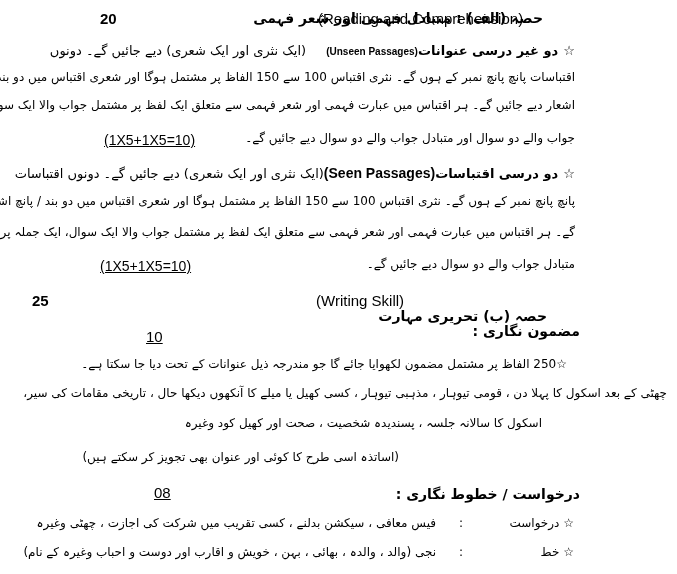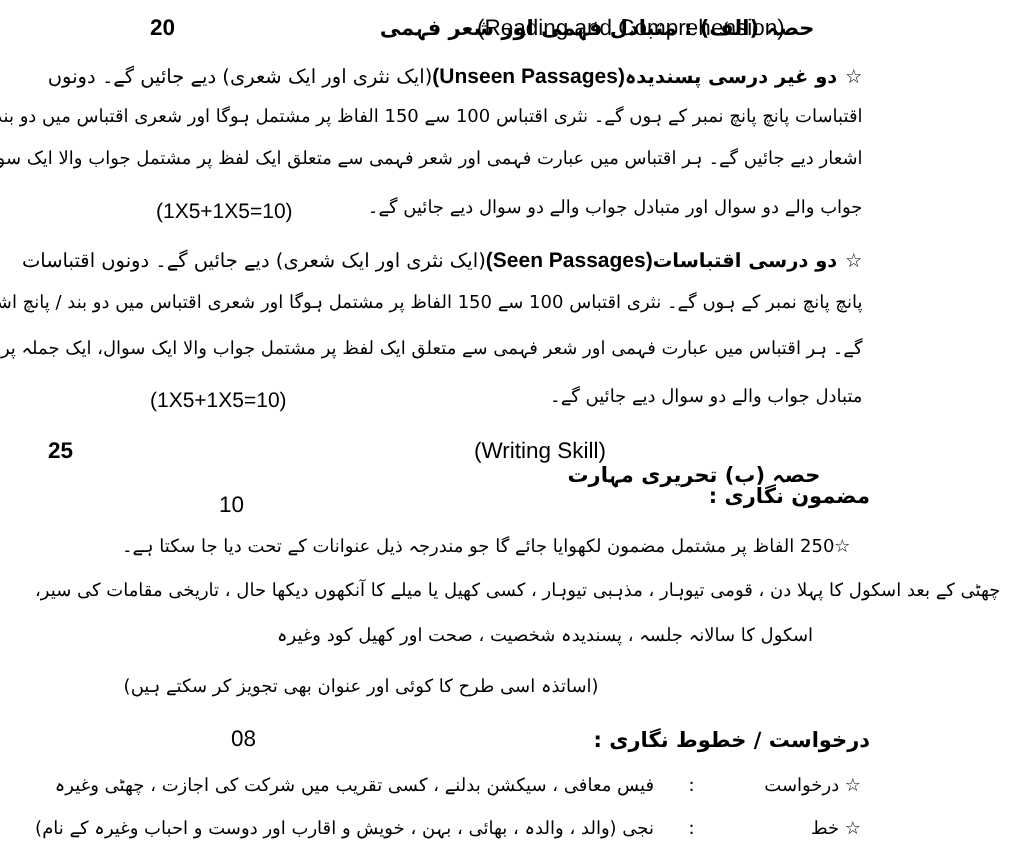--- a/index.html
+++ b/index.html
@@ -4,33 +4,33 @@
 <style>
   html, body { margin:0; padding:0; background:#ffffff; }
   body { width:677px; height:574px; overflow:hidden; position:relative; font-family:"DejaVu Sans", sans-serif; color:#000; }
   .abs { position:absolute; white-space:nowrap; }
   .rtl { direction:rtl; text-align:right; unicode-bidi:plaintext; }
   .ur { font-family:"DejaVu Sans", sans-serif; font-size:13px; }
   .en { font-family:"Liberation Sans", sans-serif; }
   .bold { font-weight:bold; }
   .head { font-size:15px; font-weight:normal; }
   .marks { font-family:"Liberation Sans", sans-serif; font-size:15px; font-weight:bold; }
-  .score { font-family:"Liberation Sans", sans-serif; font-size:14px; }
+  .score { font-family:"Liberation Sans", sans-serif; font-size:14px;text-decoration:underline; }
   .star { font-size:13px; }
 </style>
 </head>
 <body>
 
 <div class="abs marks" style="left:100px; top:10px;">20</div>
 <div class="abs en head" style="left:318px; top:10px;">(Reading and Comprehension)</div>
 <div class="abs ur rtl bold" style="right:134px; top:10px; font-size:14px;">حصہ (الف) : متبادل فہمی اور شعر فہمی</div>
 
 <div class="abs" style="right:102px; top:40px; direction:rtl;">
   <span class="star">☆</span>
-  <span class="ur bold">دو غیر درسی پسندیدہ</span><span class="en bold" style="font-size:14px;">(Unseen Passages)</span><span class="ur">(ایک نثری اور ایک شعری) دیے جائیں گے۔ دونوں</span>
+  <span class="ur bold">دو غیر درسی عنوانات</span><span class="en bold" style="font-size:10px;margin-left:20px;">(Unseen Passages)</span><span class="ur">(ایک نثری اور ایک شعری) دیے جائیں گے۔ دونوں</span>
 </div>
 <div class="abs ur rtl" style="right:102px; top:70px; font-size:12px;">اقتباسات پانچ پانچ نمبر کے ہوں گے۔ نثری اقتباس 100 سے 150 الفاظ پر مشتمل ہوگا اور شعری اقتباس میں دو بند / پانچ</div>
 <div class="abs ur rtl" style="right:102px; top:98px; font-size:12px;">اشعار دیے جائیں گے۔ ہر اقتباس میں عبارت فہمی اور شعر فہمی سے متعلق ایک لفظ پر مشتمل جواب والا ایک سوال، ایک جملہ پر مشتمل</div>
 <div class="abs ur rtl" style="right:102px; top:131px; font-size:12px;">جواب والے دو سوال اور متبادل جواب والے دو سوال دیے جائیں گے۔</div>
 <div class="abs score" style="left:104px; top:132px;">(1X5+1X5=10)</div>
 
 <div class="abs" style="right:102px; top:163px; direction:rtl;">
   <span class="star">☆</span>
   <span class="ur bold">دو درسی اقتباسات</span><span class="en bold" style="font-size:14px;">(Seen Passages)</span><span class="ur">(ایک نثری اور ایک شعری) دیے جائیں گے۔ دونوں اقتباسات</span>
 </div>

